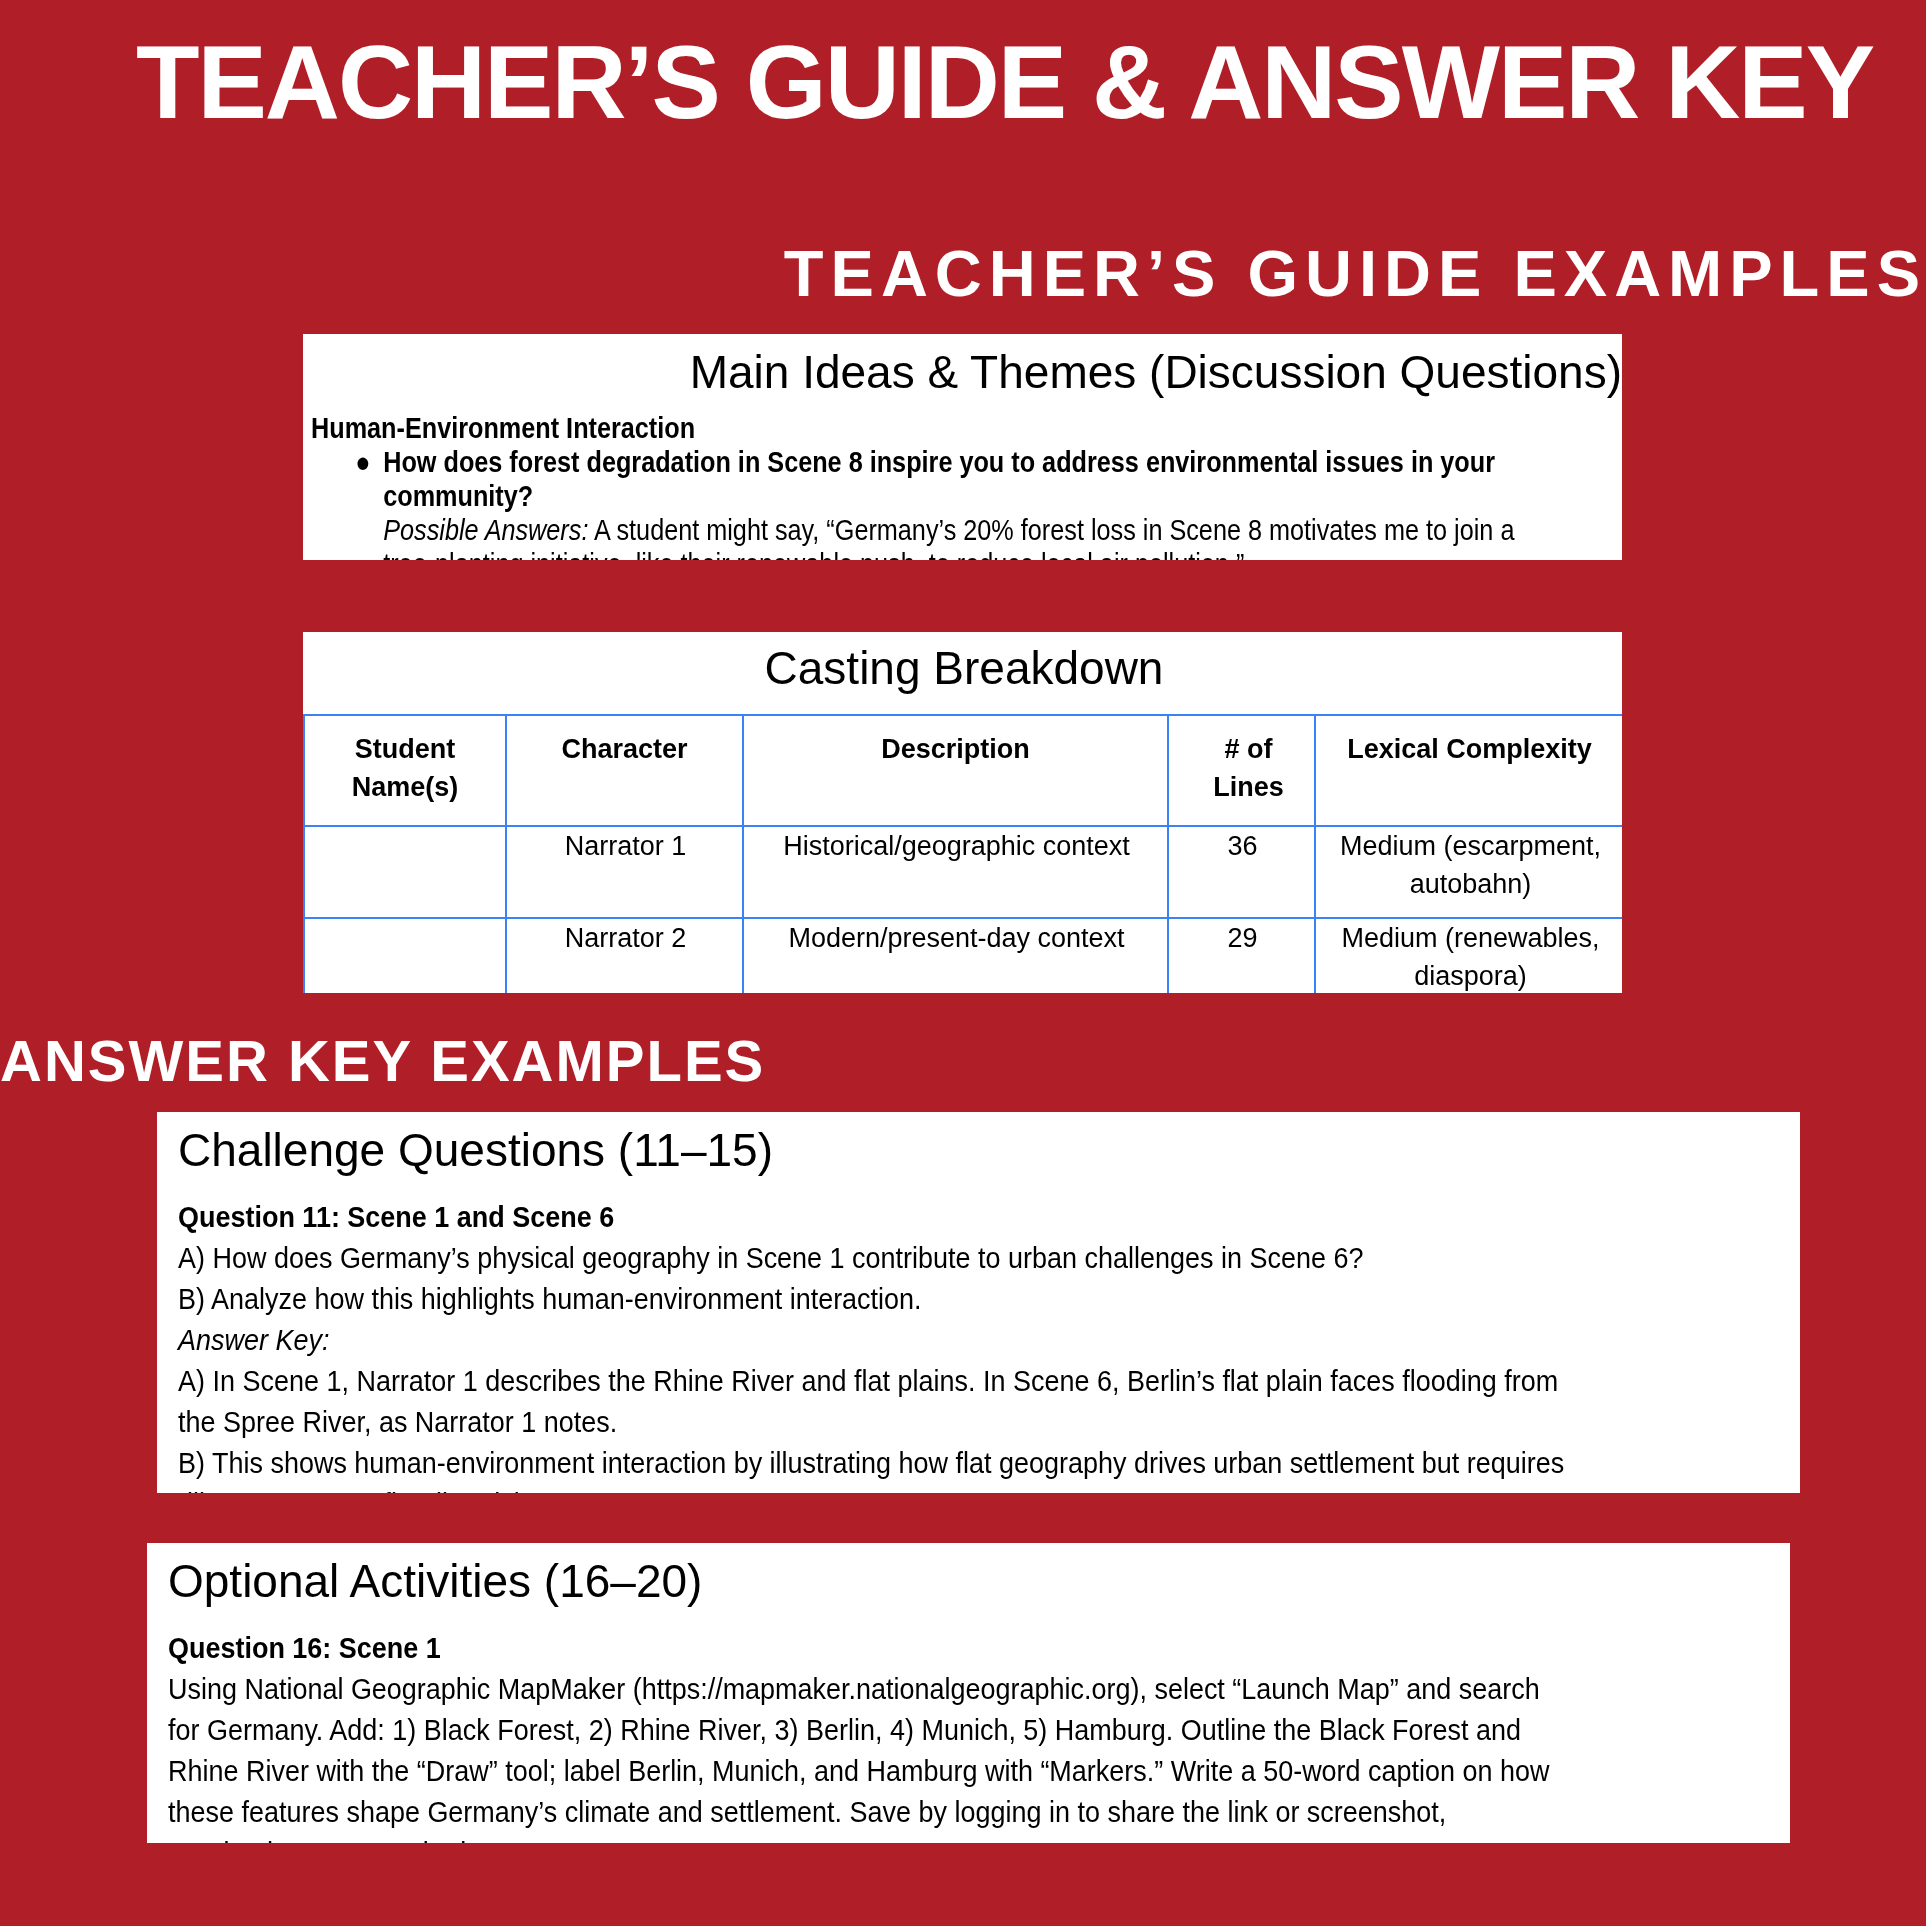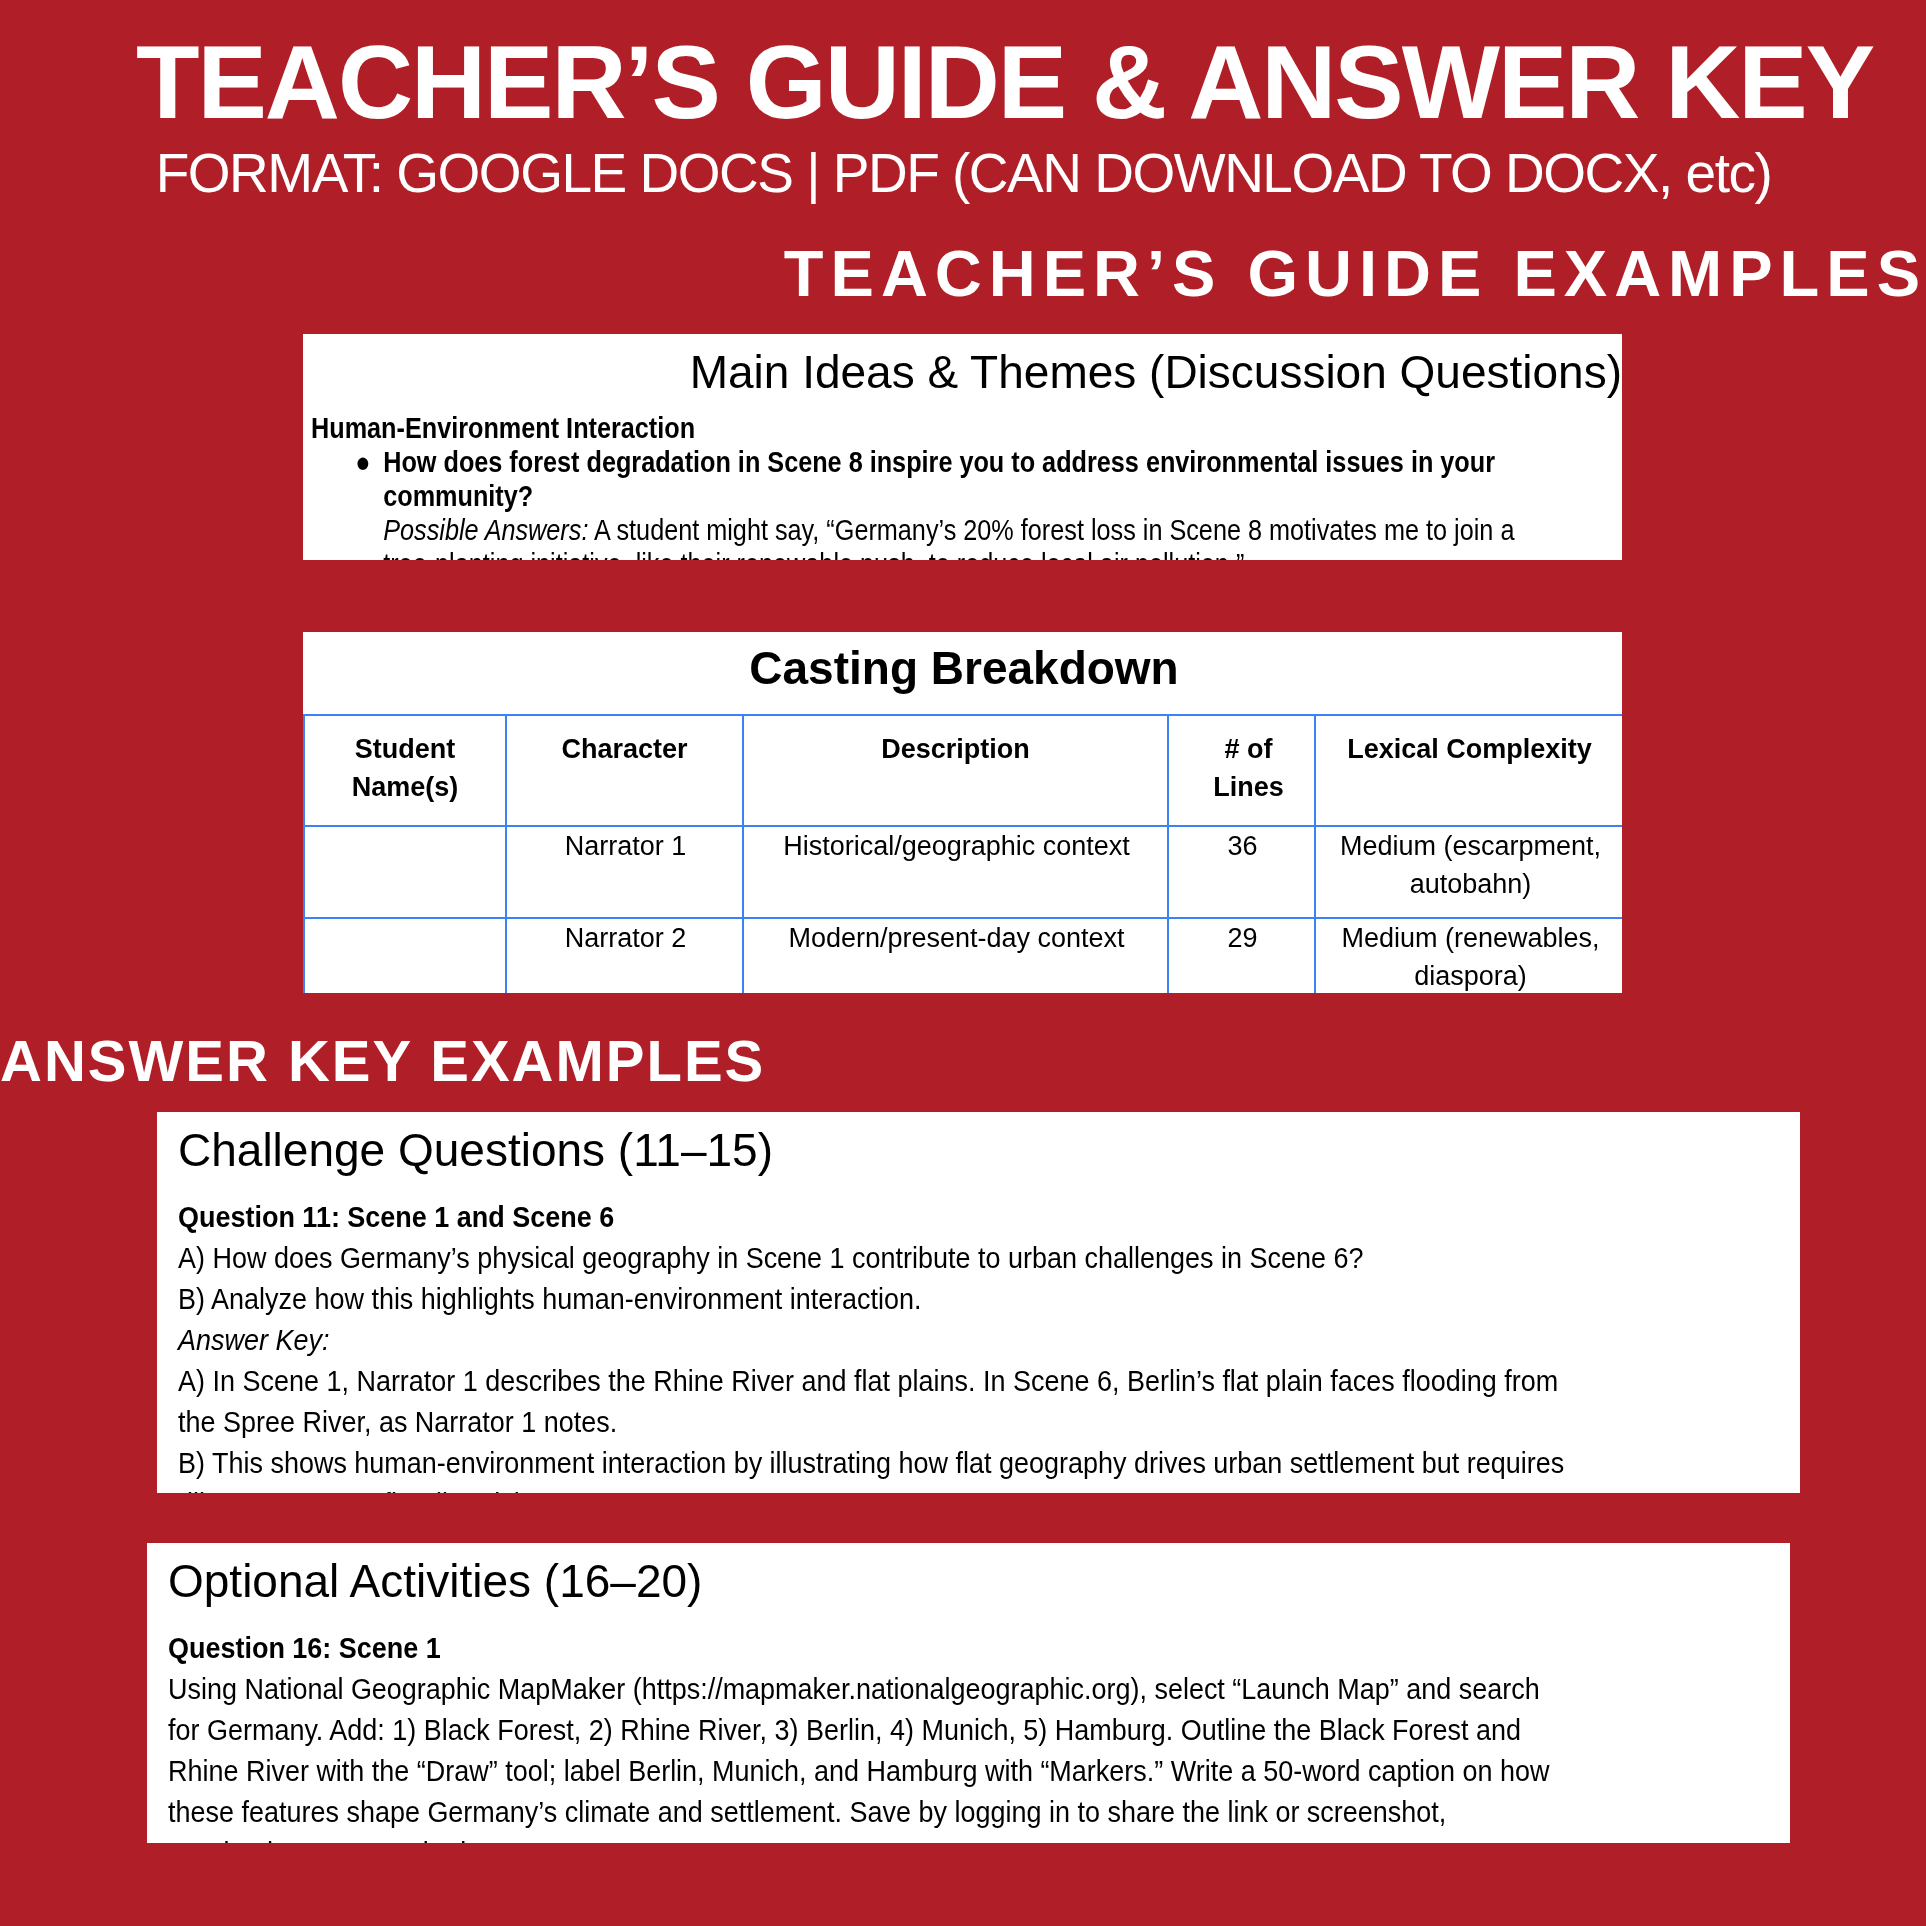--- a/index.html
+++ b/index.html
@@ -53,21 +53,21 @@
   table.casting{
     border-collapse:collapse;table-layout:fixed;width:1319px;
     font-size:27px;color:#000;
   }
   table.casting td,table.casting th{
     border:2px solid #3b82f6;vertical-align:top;line-height:38px;
     overflow:hidden;
   }
   tr.title-row td{
     border:none;text-align:center;height:71px;
-    font-size:46px;font-weight:700;padding-top:10px;line-height:53px;margin-left:24px;
+    font-size:46px;font-weight:400;padding-top:10px;line-height:53px;margin-left:24px;
   }
   tr.head-row th{
     height:95px;font-weight:700;text-align:center;padding:14px 4px 0 4px;
   }
   tr.head-row th.th-lines{padding-left:30px;padding-right:16px;}
   tr.data-row td{
     height:90px;font-weight:400;text-align:center;padding:0 14px 0 16px;
   }
   
   .doc3{left:157px;top:1112px;width:1643px;height:381px;}
@@ -77,21 +77,20 @@
     margin:20px 20px 0 21px;font-size:29px;line-height:41px;
     transform:scaleX(0.93);transform-origin:left top;
   }
 </style>
 </head>
 <body>
 
 <div class="canvas">
 
   <div class="h1">TEACHER’S GUIDE &amp; ANSWER KEY</div>
-  <div class="h2">FORMAT: GOOGLE DOCS | PDF (CAN DOWNLOAD TO DOCX, etc)</div>
   <div class="h3">TEACHER’S GUIDE EXAMPLES</div>
   <div class="h4">ANSWER KEY EXAMPLES</div>
 
   <div class="doc doc1">
     <div class="doc-title center">Main Ideas &amp; Themes (Discussion Questions)</div>
     <div class="doc1-body">
       <div class="line bold">Human-Environment Interaction</div>
       <div class="line bold indent">
         <span class="bullet">●</span><span>How does forest degradation in Scene 8 inspire you to address environmental issues in your</span>
       </div>

